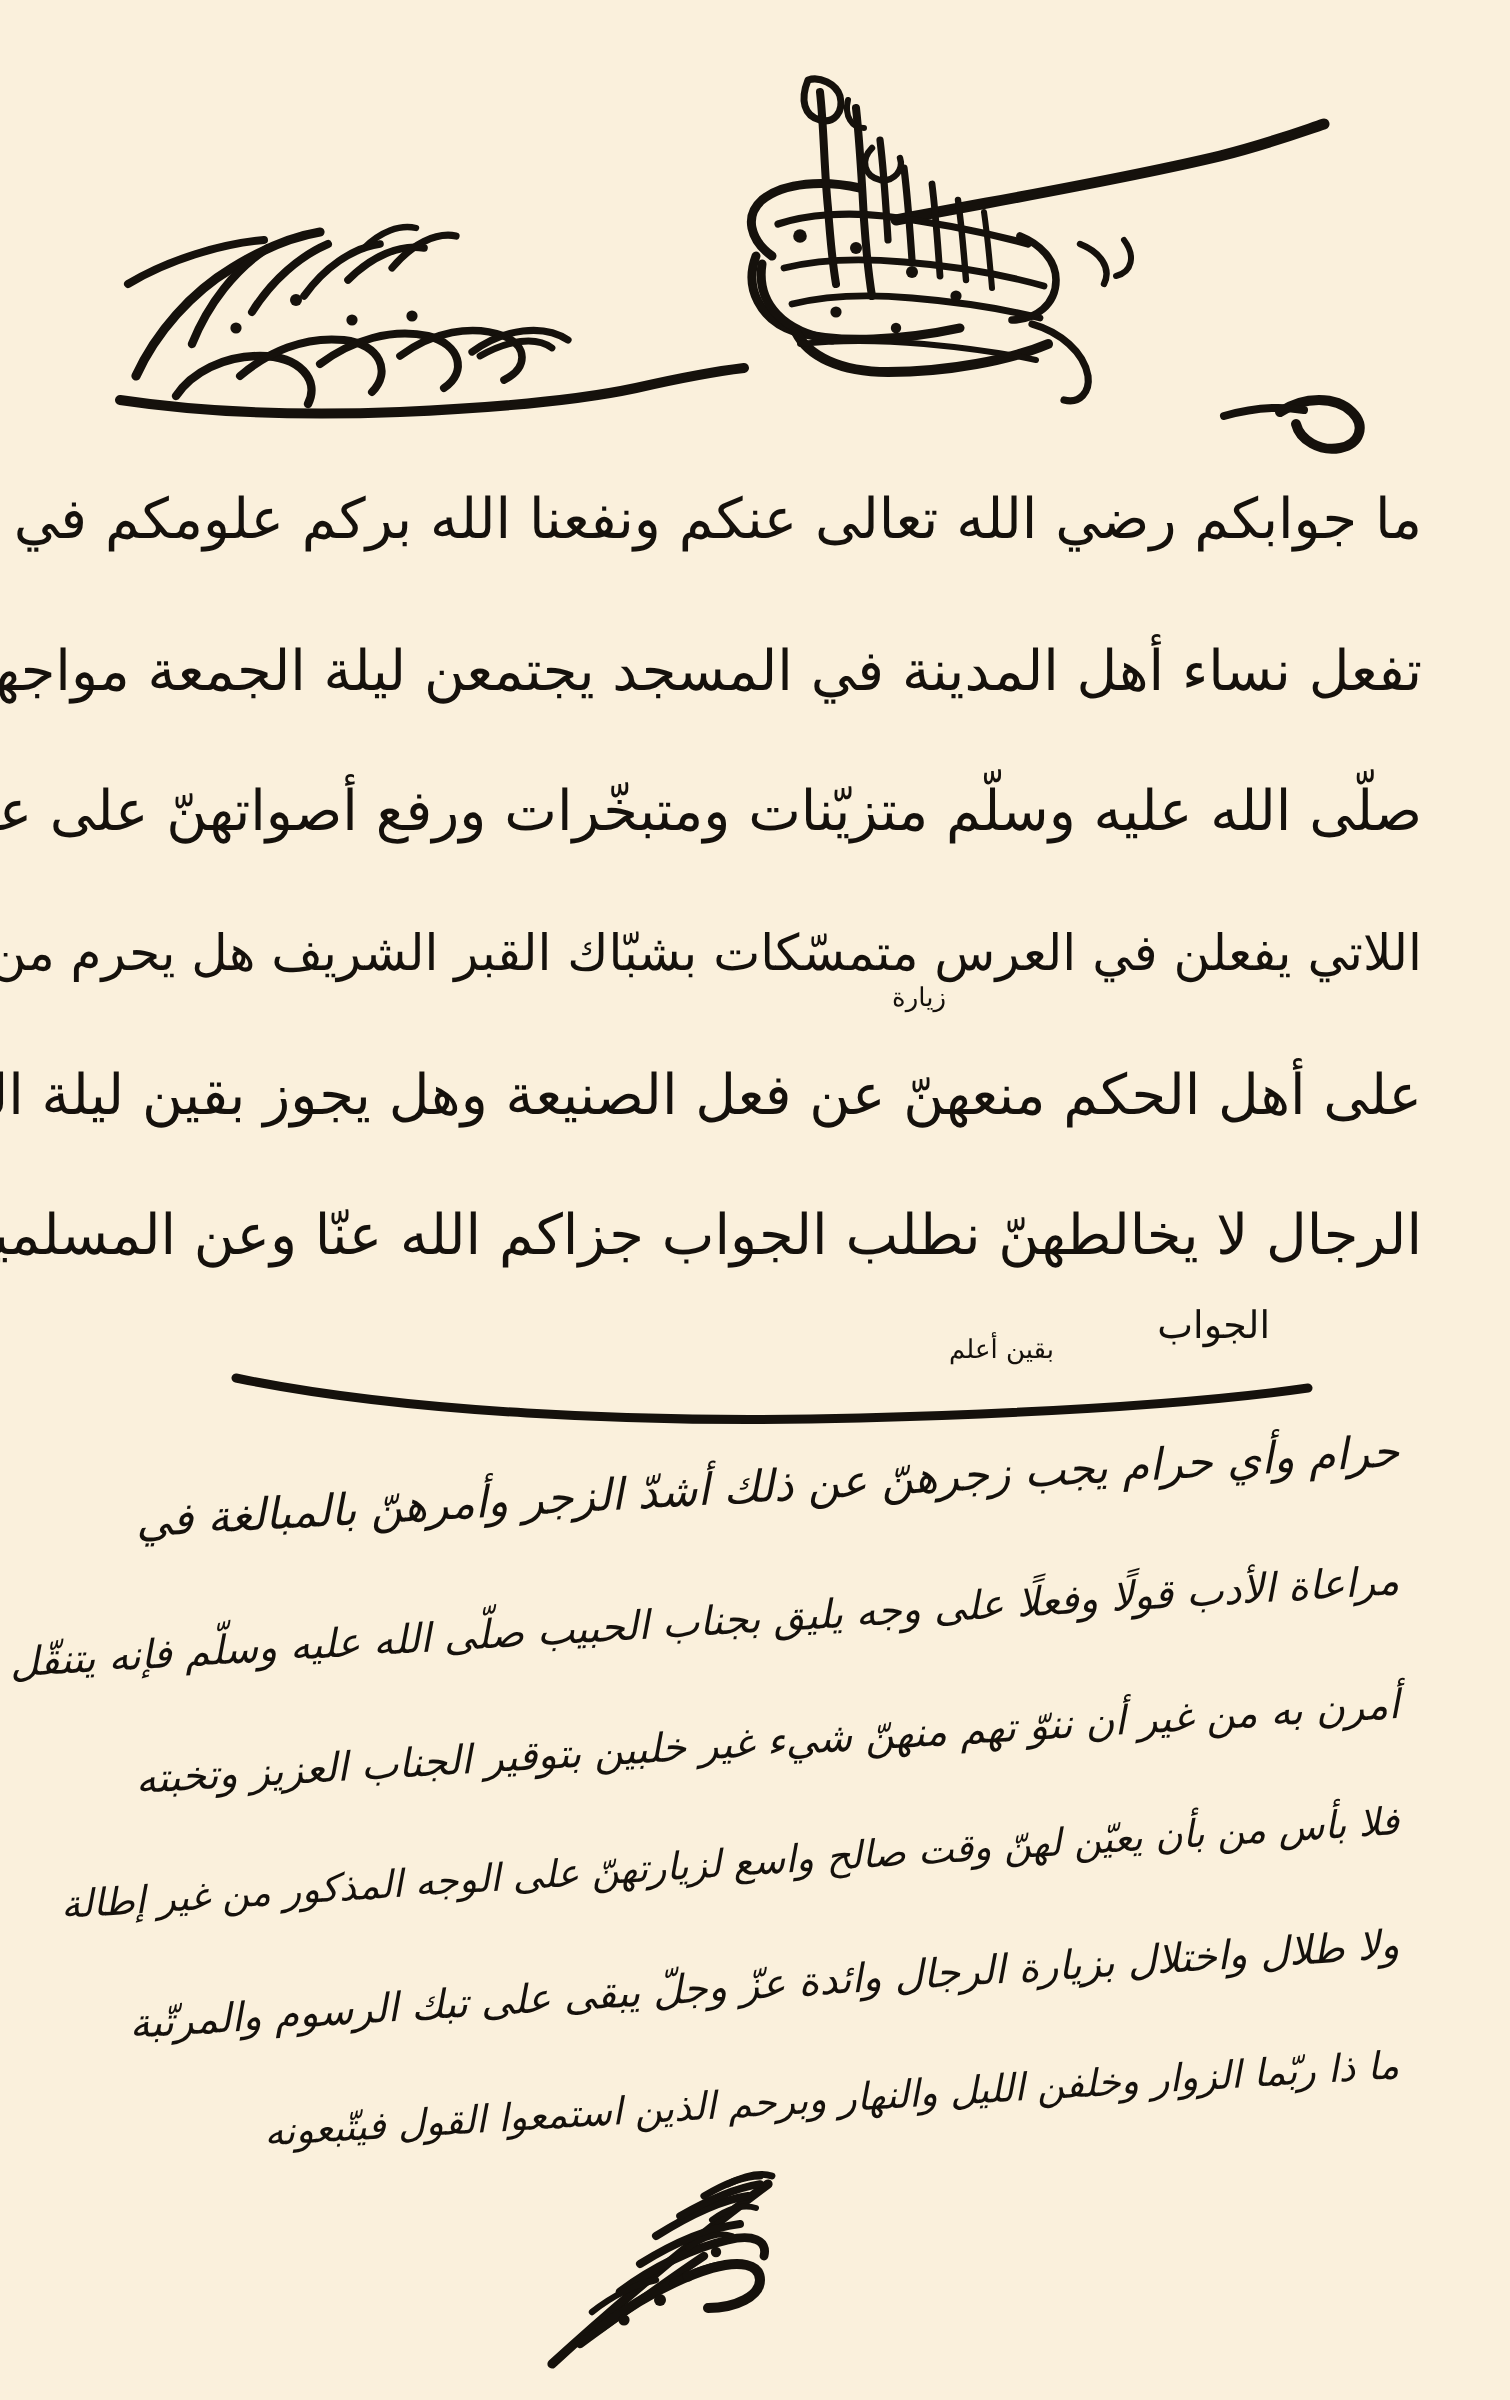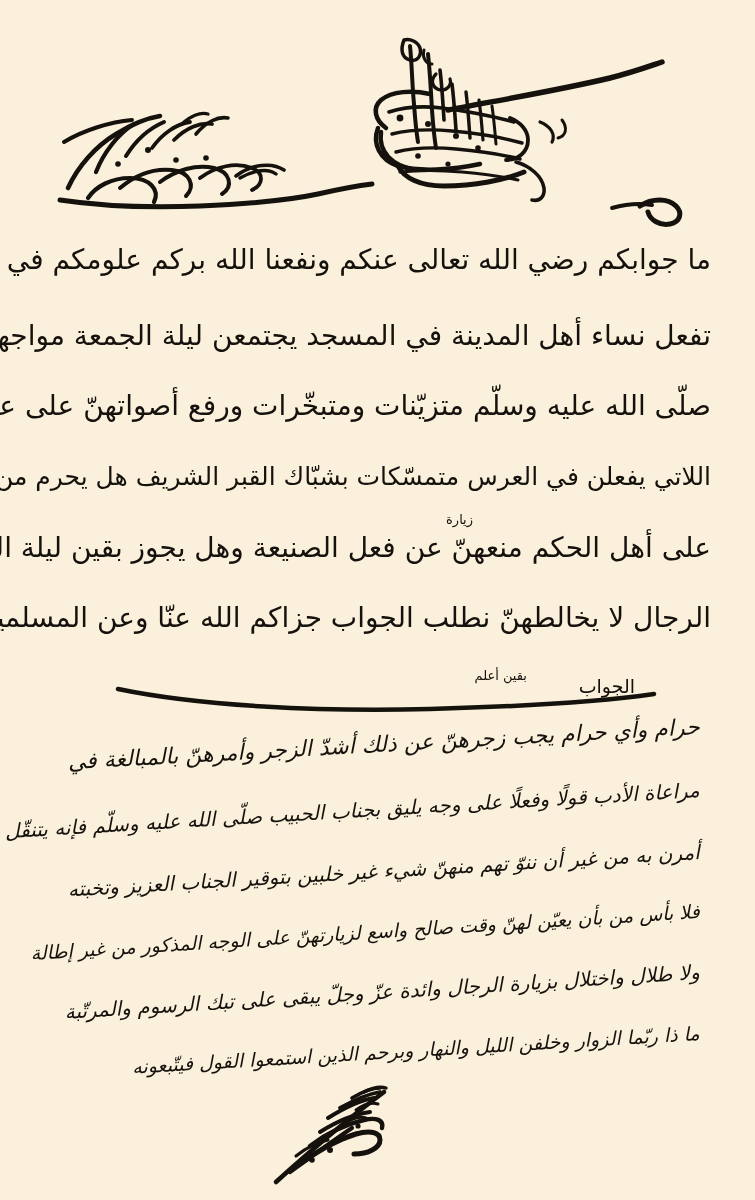--- a/index.html
+++ b/index.html
@@ -116,24 +116,24 @@
     </g>
   </svg>
 
   <div>
     <div class="ar qline" style="right:44px;top:246px;width:668px;">ما جوابكم رضي الله تعالى عنكم ونفعنا الله بركم علومكم في حقّ الفعلة التي</div>
     <div class="ar qline" style="right:44px;top:322px;width:668px;">تفعل نساء أهل المدينة في المسجد يجتمعن ليلة الجمعة مواجهة رسول الله</div>
     <div class="ar qline" style="right:44px;top:392px;width:668px;">صلّى الله عليه وسلّم متزيّنات ومتبخّرات ورفع أصواتهنّ على عادة النسوة</div>
     <div class="ar" style="right:44px;top:462px;width:668px;font-size:25px;">اللاتي يفعلن في العرس متمسّكات بشبّاك القبر الشريف هل يحرم من هذه الفعلة وهل يجب</div>
     <div class="ar qline" style="right:44px;top:534px;width:668px;">على أهل الحكم منعهنّ عن فعل الصنيعة وهل يجوز بقين ليلة الجمعة لهنّ ومنع</div>
     <div class="ar qline" style="right:44px;top:604px;width:668px;">الرجال لا يخالطهنّ نطلب الجواب جزاكم الله عنّا وعن المسلمين خيرًا</div>
-    <div class="ar tiny" style="right:282px;top:512px;">زيارة</div>
+    <div class="ar tiny" style="right:282px;top:492px;">زيارة</div>
   </div>
 
-  <div class="ar mid" style="right:120px;top:675px;text-align:center;">الجواب</div>
+  <div class="ar mid" style="right:120px;top:652px;text-align:center;">الجواب</div>
   <div class="ar tiny" style="right:228px;top:668px;">بقين أعلم</div>
 
   <svg class="layer" viewBox="0 0 755 1200">
     <path class="ink" stroke-width="4.5" d="M 118 689 C 200 706, 320 712, 430 709 C 540 706, 612 700, 654 694"></path>
   </svg>
 
   <div>
     <div class="ar aline" style="right:56px;top:716px;width:652px;transform:rotate(-3.2deg);transform-origin:right top;">حرام وأي حرام يجب زجرهنّ عن ذلك أشدّ الزجر وأمرهنّ بالمبالغة في</div>
     <div class="ar aline" style="right:56px;top:780px;width:652px;transform:rotate(-3.4deg);transform-origin:right top;font-size:20px;">مراعاة الأدب قولًا وفعلًا على وجه يليق بجناب الحبيب صلّى الله عليه وسلّم فإنه يتنقّل ما</div>
     <div class="ar aline" style="right:56px;top:842px;width:652px;transform:rotate(-3.4deg);transform-origin:right top;font-size:20px;">أمرن به من غير أن ننوّ تهم منهنّ شيء غير خلبين بتوقير الجناب العزيز وتخبته</div>

